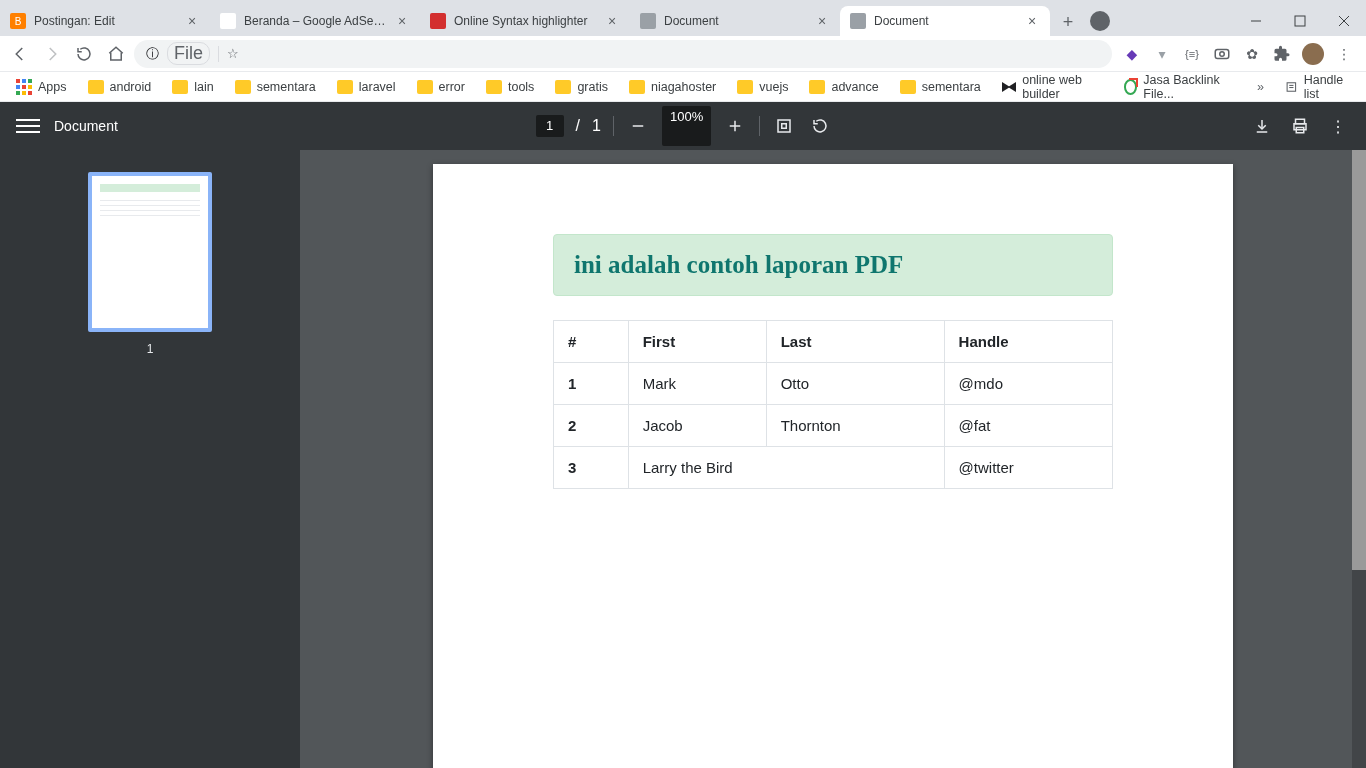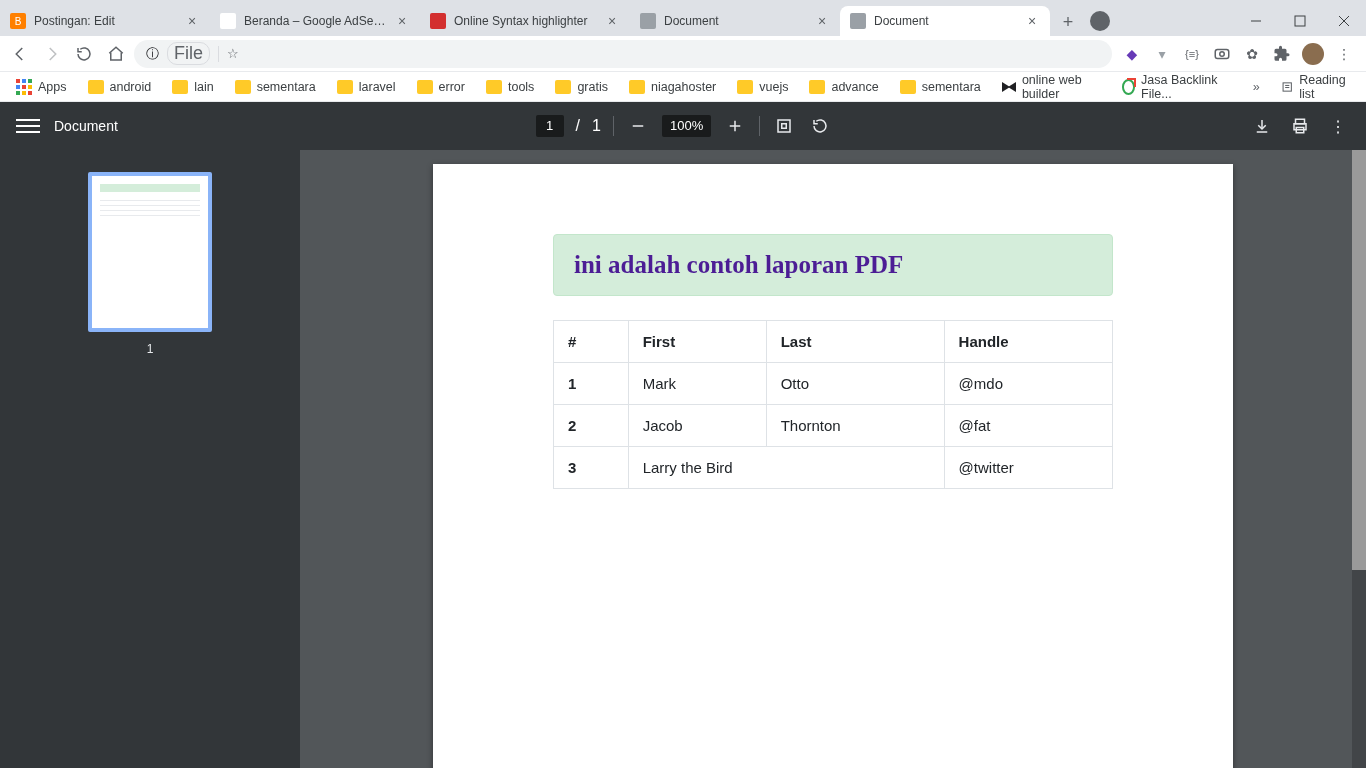--- a/index.html
+++ b/index.html
@@ -44,42 +44,42 @@
 .bmrow .more { color:#5f6368; padding:0 8px; }
 .bmrow .rlist { display:flex; align-items:center; gap:6px; padding:0 8px; }
 
 
 .pdfbar { height:48px; background:#323639; color:#fff; display:flex; align-items:center; padding:0 16px; gap:14px; }
 .pdfbar .menu { width:24px; cursor:pointer; display:flex; flex-direction:column; gap:4px; }
 .pdfbar .menu span { height:2px; background:#fff; }
 .pdfbar .doctitle { font-size:14px; }
 .pdfbar .center { flex:1; display:flex; align-items:center; justify-content:center; gap:12px; }
 .pdfbar .pagebox { background:#191b1c; width:28px; height:22px; text-align:center; font-size:13px; border-radius:2px; line-height:22px; }
-.pdfbar .zoombox { background:#191b1c; padding:0 8px; height:22px; font-size:13px; border-radius:2px; line-height:22px; }
+.pdfbar .zoombox { background:#191b1c; padding:0 8px; height:40px; font-size:13px; border-radius:2px; line-height:22px; }
 .pdfbar .ibtn { width:24px; height:24px; display:flex; align-items:center; justify-content:center; cursor:pointer; color:#e8eaed; }
 .pdfbar .vsep { width:1px; height:20px; background:#5f6368; }
 .pdfbar svg { stroke:#e8eaed; stroke-width:2; fill:none; width:18px; height:18px; }
 
 
 .pdfarea { height:618px; background:#525659; display:flex; position:relative; }
 .thumbs { width:300px; background:#323639; overflow:auto; display:flex; flex-direction:column; align-items:center; padding-top:22px; }
 .thumb { width:124px; height:160px; background:#fff; border:4px solid #8ab4f8; border-radius:2px; position:relative; padding:8px; }
 .thumbnum { color:#e8eaed; font-size:12px; margin-top:10px; }
 .thumb .mini-title { height:8px; background:#d4edda; width:100%; margin-bottom:4px; }
 .thumb .mini-row { height:5px; border-bottom:1px solid #e8eaed; }
 
 .pagewrap { flex:1; overflow:auto; display:flex; justify-content:center; position:relative; }
 .pagewrap::-webkit-scrollbar { width:14px; }
 .pagewrap::-webkit-scrollbar-track { background:#424548; }
 .pagewrap::-webkit-scrollbar-thumb { background:#757575; }
 .vscroll { position:absolute; right:0; top:0; width:14px; height:100%; background:#424548; }
 .vscroll .thumbbar { position:absolute; top:0; width:14px; height:420px; background:#9a9a9a; }
 
 .page { width:800px; background:#fff; margin-top:14px; min-height:1000px; padding:70px 120px; box-shadow:0 2px 6px rgba(0,0,0,.4); }
-.banner { background:#d4edda; border:1px solid #c3e6cb; border-radius:4px; padding:16px 20px; font-family:Georgia,serif; font-size:25px; font-weight:bold; color:#4c1d95; margin-bottom:24px; }
+.banner { background:#d4edda; border:1px solid #c3e6cb; border-radius:4px; padding:16px 20px; font-family:Georgia,serif; font-size:25px; font-weight:bold; color:#0f766e; margin-bottom:24px; }
 table.rpt { width:100%; border-collapse:collapse; font-size:15px; color:#212529; }
 table.rpt th, table.rpt td { border:1px solid #dee2e6; padding:12px 14px; text-align:left; }
 table.rpt th { font-weight:700; }
 
 .bowtie { width:18px; height:10px; position:relative; }
 .bowtie::before,.bowtie::after{content:"";position:absolute;top:0;width:0;height:0;border-top:5px solid transparent;border-bottom:5px solid transparent;}
 .bowtie::before{left:0;border-left:8px solid #202124;}
 .bowtie::after{right:0;border-right:8px solid #202124;}
 .linkicn { width:16px; height:16px; border-radius:50%; border:2px solid #34a853; position:relative; }
 .linkicn::after{content:"";position:absolute;right:-3px;top:-3px;width:7px;height:7px;border-top:2px solid #ea4335;border-right:2px solid #ea4335;}
@@ -237,21 +237,21 @@
         <span>Jasa Backlink File...</span>
       </div></div>
   <div class="spacer"></div>
   <div class="more">»</div>
   <div class="rlist">
     <svg viewBox="0 0 24 24" style="stroke:#5f6368;fill:none;stroke-width:2;width:16px;height:16px">
         <rect x="4" y="4" width="16" height="16"></rect>
         <line x1="8" y1="9" x2="16" y2="9"></line>
         <line x1="8" y1="13" x2="16" y2="13"></line>
       </svg>
-    <span>Reading list</span>
+    <span>Handle list</span>
   </div>
 </div>
 
 <div class="pdfbar">
   <div class="menu">
       <span></span>
       <span></span>
       <span></span>
     </div>
   <div class="doctitle">Document</div>

